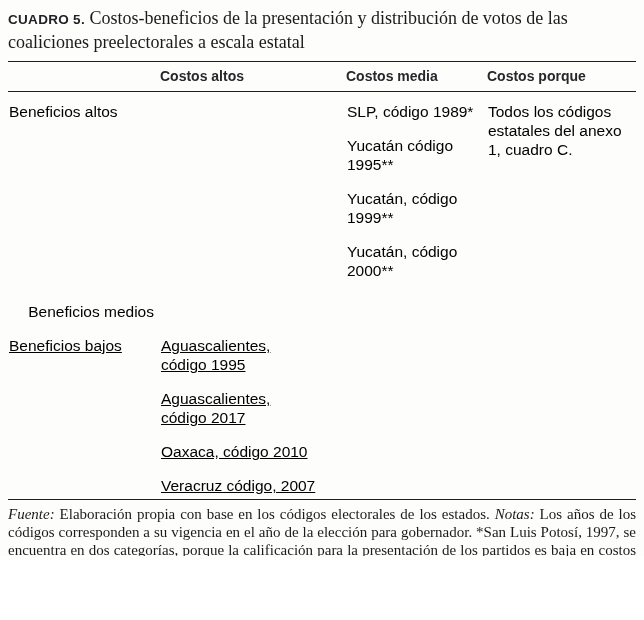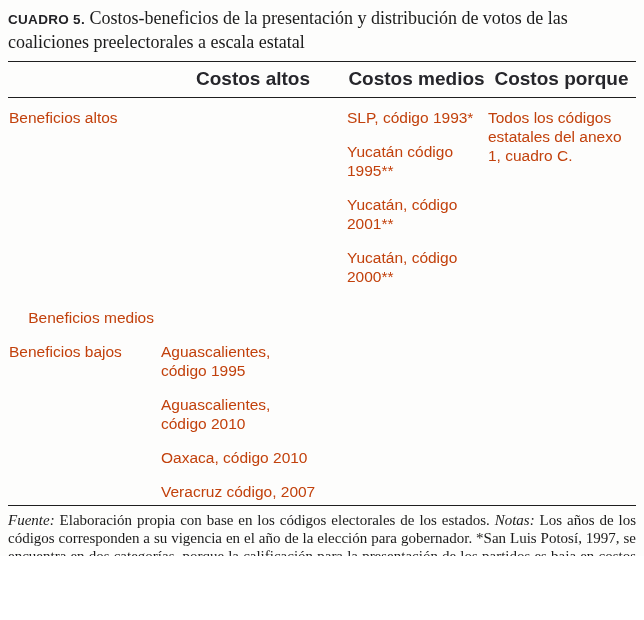--- a/index.html
+++ b/index.html
@@ -15,33 +15,33 @@
   .title .cap{
     font-family:"Liberation Sans",sans-serif;font-weight:700;
     font-size:13.5px;letter-spacing:.3px;color:#222226;
   }
   table.grid{
     width:628px;border-collapse:collapse;table-layout:fixed;
     border-top:1.5px solid #1f1f1f;border-bottom:1.5px solid #1f1f1f;
   }
   col.c0{width:152px;} col.c1{width:186px;} col.c2{width:141px;} col.c3{width:149px;}
   thead th{
-    text-align:center;font-size:19px;font-weight:700;color:#26262b;
+    text-align:left;font-size:14px;font-weight:700;color:#26262b;
     padding:6px 0 7px 0;border-bottom:1.5px solid #1f1f1f;vertical-align:top;
   }
   tbody td{
     vertical-align:top;font-size:15.5px;line-height:19px;
-    padding-top:10px;color:#c2410c;
+    padding-top:10px;color:#000000;
   }
   td.rowlabel{padding-right:6px;}
   td .entry{margin:0 0 15px 0;}
   td .entry:last-child{margin-bottom:0;}
   tr.r1 td{padding-bottom:12px;}
   tr.r2 td{padding-bottom:5px;text-align:right;}
-  tr.r3 td{padding-bottom:4px;}
+  tr.r3 td{padding-bottom:4px;text-decoration:underline;}
   .w1{max-width:157px;} .w2{max-width:132px;} .w3{max-width:140px;}
   .notes{
     font-family:"Liberation Serif",serif;font-size:15px;line-height:18px;
     text-align:justify;color:#1b1b1b;margin:5px 0 0 0;width:628px;
   }
   .notes i{font-style:italic;}
 </style>
 </head>
 <body>
 
@@ -56,49 +56,49 @@
     <colgroup>
       <col class="c0">
         <col class="c1">
         <col class="c2">
         <col class="c3">
     </colgroup>
     <thead>
       <tr>
         <th></th>
         <th>Costos altos</th>
-        <th>Costos medios</th>
+        <th>Costos media</th>
         <th>Costos porque</th>
       </tr>
     </thead>
     <tbody>
       <tr class="r1">
         <td class="rowlabel">Beneficios altos</td>
         <td></td>
         <td>
-          <p class="entry w2">SLP, código 1993*</p>
+          <p class="entry w2">SLP, código 1989*</p>
           <p class="entry w2">Yucatán código 1995**</p>
-          <p class="entry w2">Yucatán, código 2001**</p>
+          <p class="entry w2">Yucatán, código 1999**</p>
           <p class="entry w2">Yucatán, código 2000**</p>
         </td>
         <td>
           <p class="entry w3">Todos los códigos estatales del anexo 1, cuadro C.</p>
         </td>
       </tr>
       <tr class="r2">
         <td class="rowlabel">Beneficios medios</td>
         <td></td>
         <td></td>
         <td></td>
       </tr>
       <tr class="r3">
         <td class="rowlabel">Beneficios bajos</td>
         <td>
           <p class="entry w1">Aguascalientes, código 1995</p>
-          <p class="entry w1">Aguascalientes, código 2010</p>
+          <p class="entry w1">Aguascalientes, código 2017</p>
           <p class="entry w1">Oaxaca, código 2010</p>
           <p class="entry w1">Veracruz código, 2007</p>
         </td>
         <td></td>
         <td></td>
       </tr>
     </tbody>
   </table>
 
   <p class="notes"><i>Fuente:</i><span> Elaboración propia con base en los códigos electorales de los estados. </span><i>Notas:</i><span> Los años de los códigos corresponden a su vigencia en el año de la elección para gobernador. *San Luis Potosí, 1997, se encuentra en dos categorías, porque la calificación para la presentación de los partidos es baja en costos y alta en beneficios; mientras que para la distribución de los votos es media en costos y alta en beneficios. **Yucatán, 1995, 2001 y 2007 se encuentra en dos categorías, porque la calificación para la presentación de los partidos es media en costos y alta en beneficios; mientras que para la distribución de los votos es baja en costos y alta en beneficios.</span></p>

